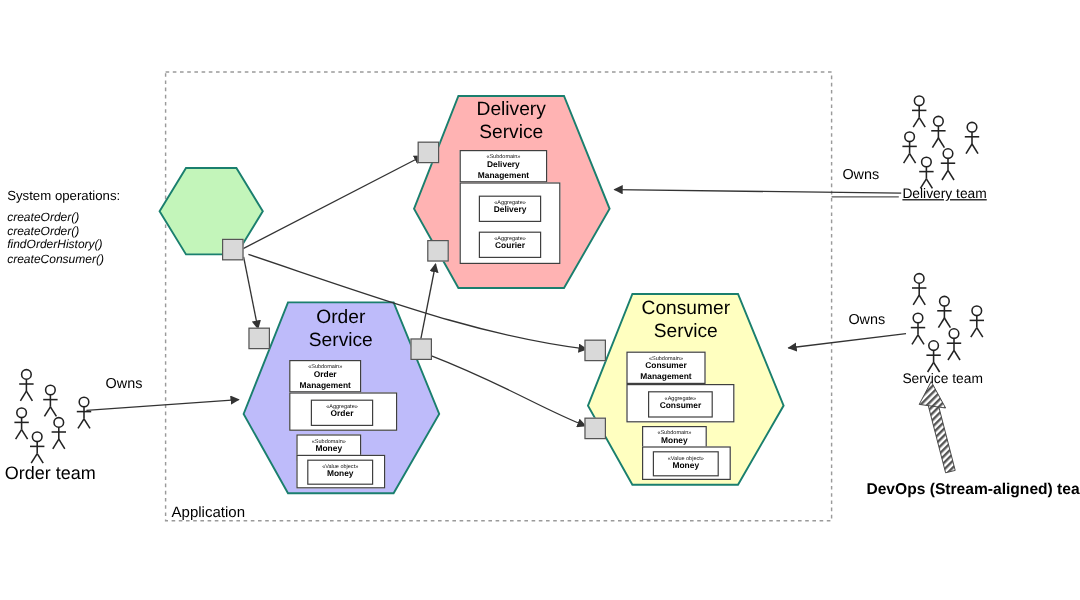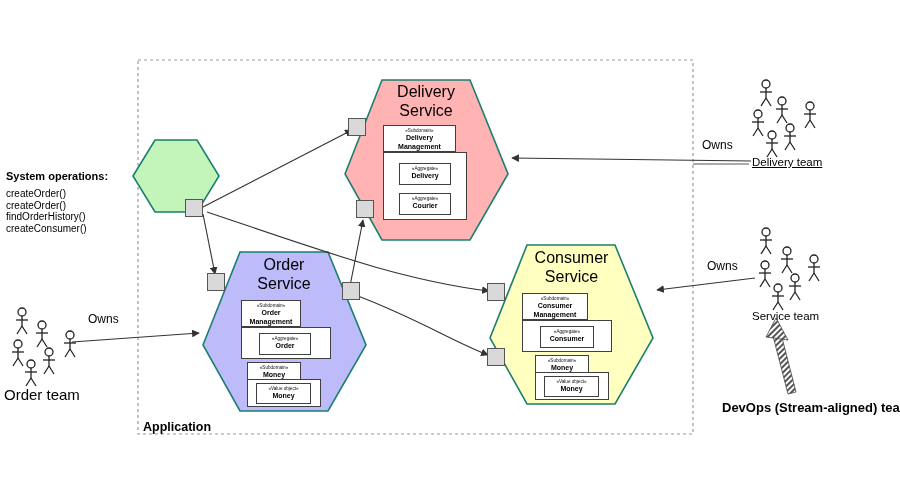--- a/index.html
+++ b/index.html
@@ -8,42 +8,42 @@
     font-family:"Liberation Sans", sans-serif;
     color:#000000;
   }
   #stage{position:absolute;left:0;top:0;width:900px;height:500px;}
   svg#canvas{position:absolute;left:0;top:0;width:900px;height:500px;}
 
   .txt{position:absolute;white-space:nowrap;}
 
   
   #sysops{left:6px;top:158px;}
-  #sysops .hdr{font-size:11px;font-weight:bold;margin:12px 0 6px 0;}
-  #sysops .op{font-size:10px;line-height:11.5px;}
+  #sysops .hdr{font-size:11px;font-weight:normal;margin:0 0 6px 0;}
+  #sysops .op{font-size:10px;line-height:11.5px;font-style:italic;}
 
   
   .hex-title{
     position:absolute;text-align:center;font-size:16px;line-height:19px;
     color:#000;white-space:pre-line;
   }
 
   
   .ubox{position:absolute;background:#ffffff;border:1px solid #3f3f3f;box-sizing:border-box;}
   .ubox .st{display:block;text-align:center;font-size:4.6px;line-height:6px;color:#111;}
   .ubox .nm{display:block;text-align:center;font-size:7px;font-weight:bold;line-height:8.5px;color:#000;}
   .ubox.hdrbox{padding-top:2px;}
 
   
   .port{position:absolute;width:18px;height:18px;background:#d9d9d9;border:1px solid #555;box-sizing:border-box;}
 
   
   .lbl{position:absolute;font-size:12px;white-space:nowrap;}
   .lbl-b{font-weight:bold;}
-  #app-label{left:143px;top:420px;font-size:12.5px;font-weight:bold;}
+  #app-label{left:143px;top:420px;font-size:12.5px;font-weight:normal;}
   #owns-left{left:88px;top:312px;font-size:12px;}
   #owns-top{left:702px;top:138px;font-size:12px;}
   #owns-mid{left:707px;top:259px;font-size:12px;}
   #delivery-team-label{left:752px;top:156px;font-size:11.5px;text-decoration:underline;}
   #consumer-team-label{left:752px;top:310px;font-size:11.5px;}
   #order-team-label{left:4px;top:386px;font-size:15px;}
   #devops-label{left:722px;top:400px;font-size:13px;font-weight:bold;}
 </style>
 </head>
 <body>

